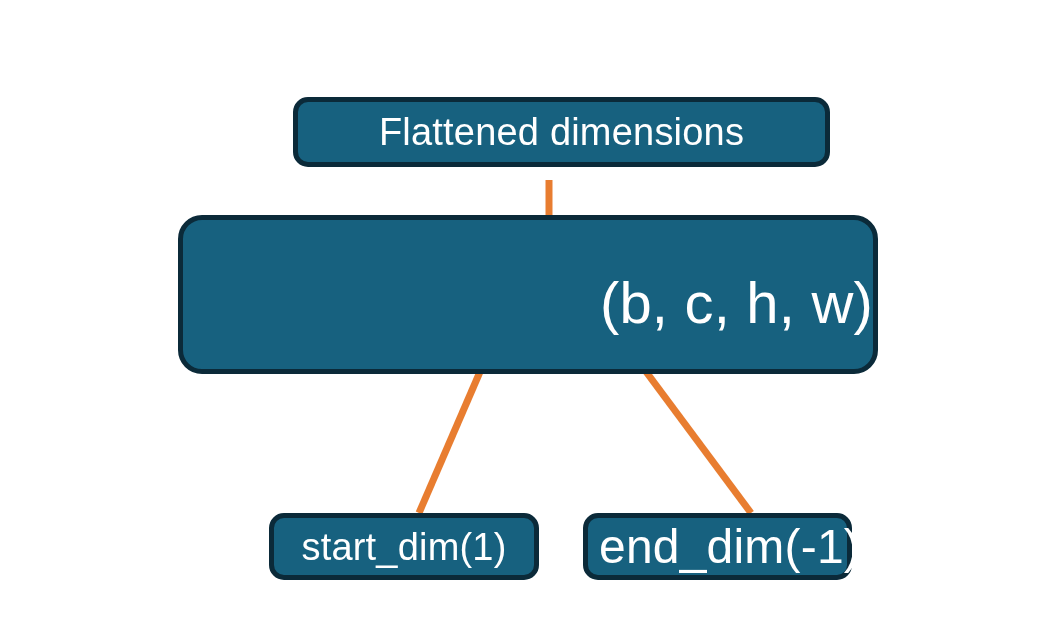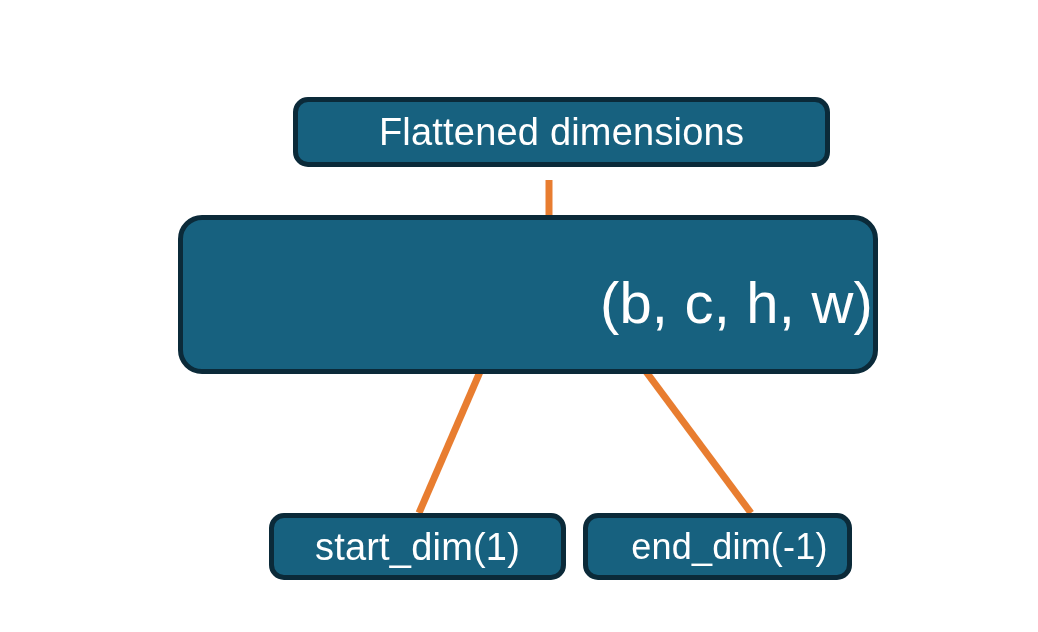--- a/index.html
+++ b/index.html
@@ -63,32 +63,32 @@
     align-items: center;
     justify-content: flex-end;
   }
   #node-shape .shape-text {
     position: relative;
     top: 8px;
   }
   #node-start {
     left: 269px;
     top: 513px;
-    width: 297px;
+    width: 270px;
     height: 67px;
     border-radius: 15px;
     font-size: 38px;
   }
   #node-end {
     left: 583px;
     top: 513px;
     width: 269px;
     height: 67px;
     border-radius: 15px;
-    font-size: 36px;
+    font-size: 48px;
     padding-left: 24px;
   }
 </style>
 </head>
 <body>
 
 <div id="canvas">
 
   <svg class="svg-layer" viewBox="0 0 1038 632" width="1038" height="632" xmlns="http://www.w3.org/2000/svg">
 

